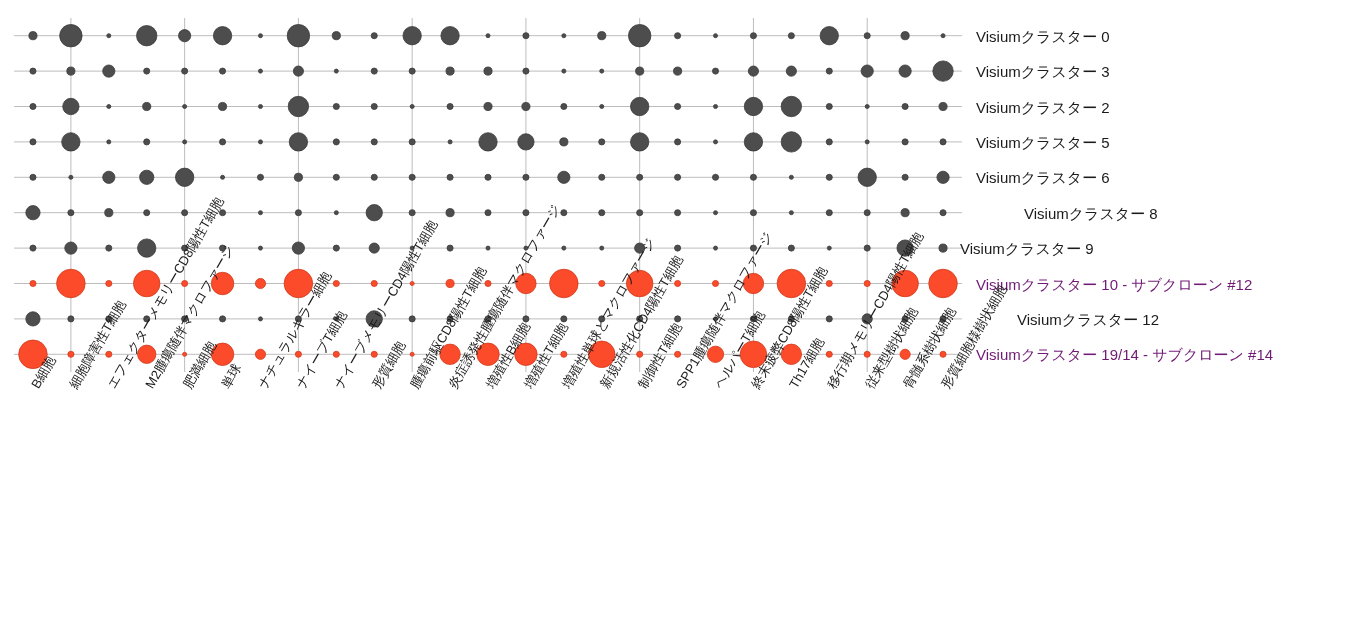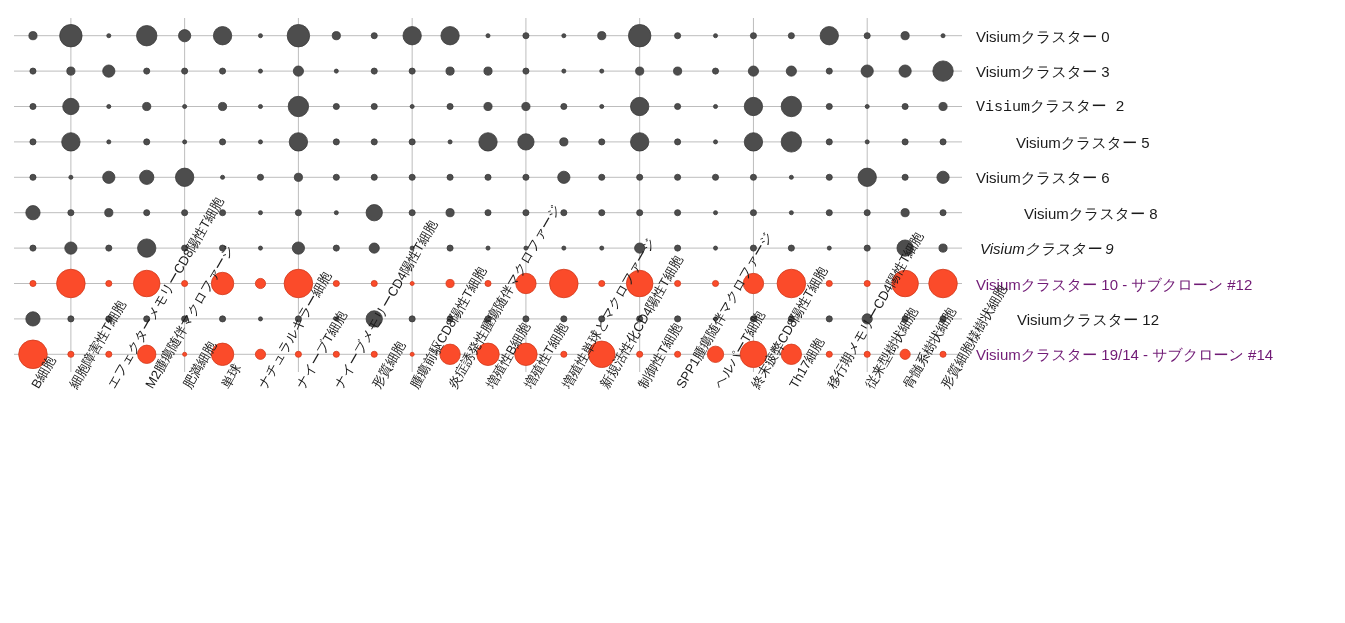--- a/index.html
+++ b/index.html
@@ -318,25 +318,25 @@
         <circle cx="791.36" cy="354.3" r="10.2" fill="#fb4b2a" stroke="#d13a1c" stroke-width="0.8"></circle>
         <circle cx="829.28" cy="354.3" r="3.06" fill="#fb4b2a" stroke="#d13a1c" stroke-width="0.8"></circle>
         <circle cx="867.2" cy="354.3" r="3.06" fill="#fb4b2a" stroke="#d13a1c" stroke-width="0.8"></circle>
         <circle cx="905.12" cy="354.3" r="5.1" fill="#fb4b2a" stroke="#d13a1c" stroke-width="0.8"></circle>
         <circle cx="943.04" cy="354.3" r="3.06" fill="#fb4b2a" stroke="#d13a1c" stroke-width="0.8"></circle>
       </g>
   </svg>
   <div id="rowlabels">
       <div class="row-label" style="left: 976px; top: 35.7px;">Visiumクラスター 0</div>
       <div class="row-label" style="left: 976px; top: 71.1px;">Visiumクラスター 3</div>
-      <div class="row-label" style="left: 976px; top: 106.5px; font-family: Liberation Mono, monospace;">Visiumクラスター 2</div>
-      <div class="row-label" style="left: 976px; top: 141.9px; margin-left: 40px;">Visiumクラスター 5</div>
+      <div class="row-label" style="left: 976px; top: 106.5px;">Visiumクラスター 2</div>
+      <div class="row-label" style="left: 976px; top: 141.9px;">Visiumクラスター 5</div>
       <div class="row-label" style="left: 976px; top: 177.3px;">Visiumクラスター 6</div>
       <div class="row-label" style="left: 1024px; top: 212.7px;">Visiumクラスター 8</div>
-      <div class="row-label" style="left: 980px; top: 248.1px; font-style: italic;">Visiumクラスター 9</div>
+      <div class="row-label" style="left: 960px; top: 248.1px;">Visiumクラスター 9</div>
       <div class="row-label highlight" style="left: 976px; top: 283.5px;">Visiumクラスター 10 - サブクローン #12</div>
       <div class="row-label" style="left: 1017px; top: 318.9px;">Visiumクラスター 12</div>
       <div class="row-label highlight" style="left: 976px; top: 354.3px;">Visiumクラスター 19/14 - サブクローン #14</div>
     </div>
   <div id="collabels">
       <div class="col-label" style="left: 28.96px; top: 384px;">B細胞</div>
       <div class="col-label" style="left: 66.88px; top: 384px;">細胞障害性T細胞</div>
       <div class="col-label" style="left: 104.8px; top: 384px;">エフェクターメモリーCD8陽性T細胞</div>
       <div class="col-label" style="left: 142.72px; top: 384px;">M2腫瘍随伴マクロファージ</div>
       <div class="col-label" style="left: 180.64px; top: 384px;">肥満細胞</div>

